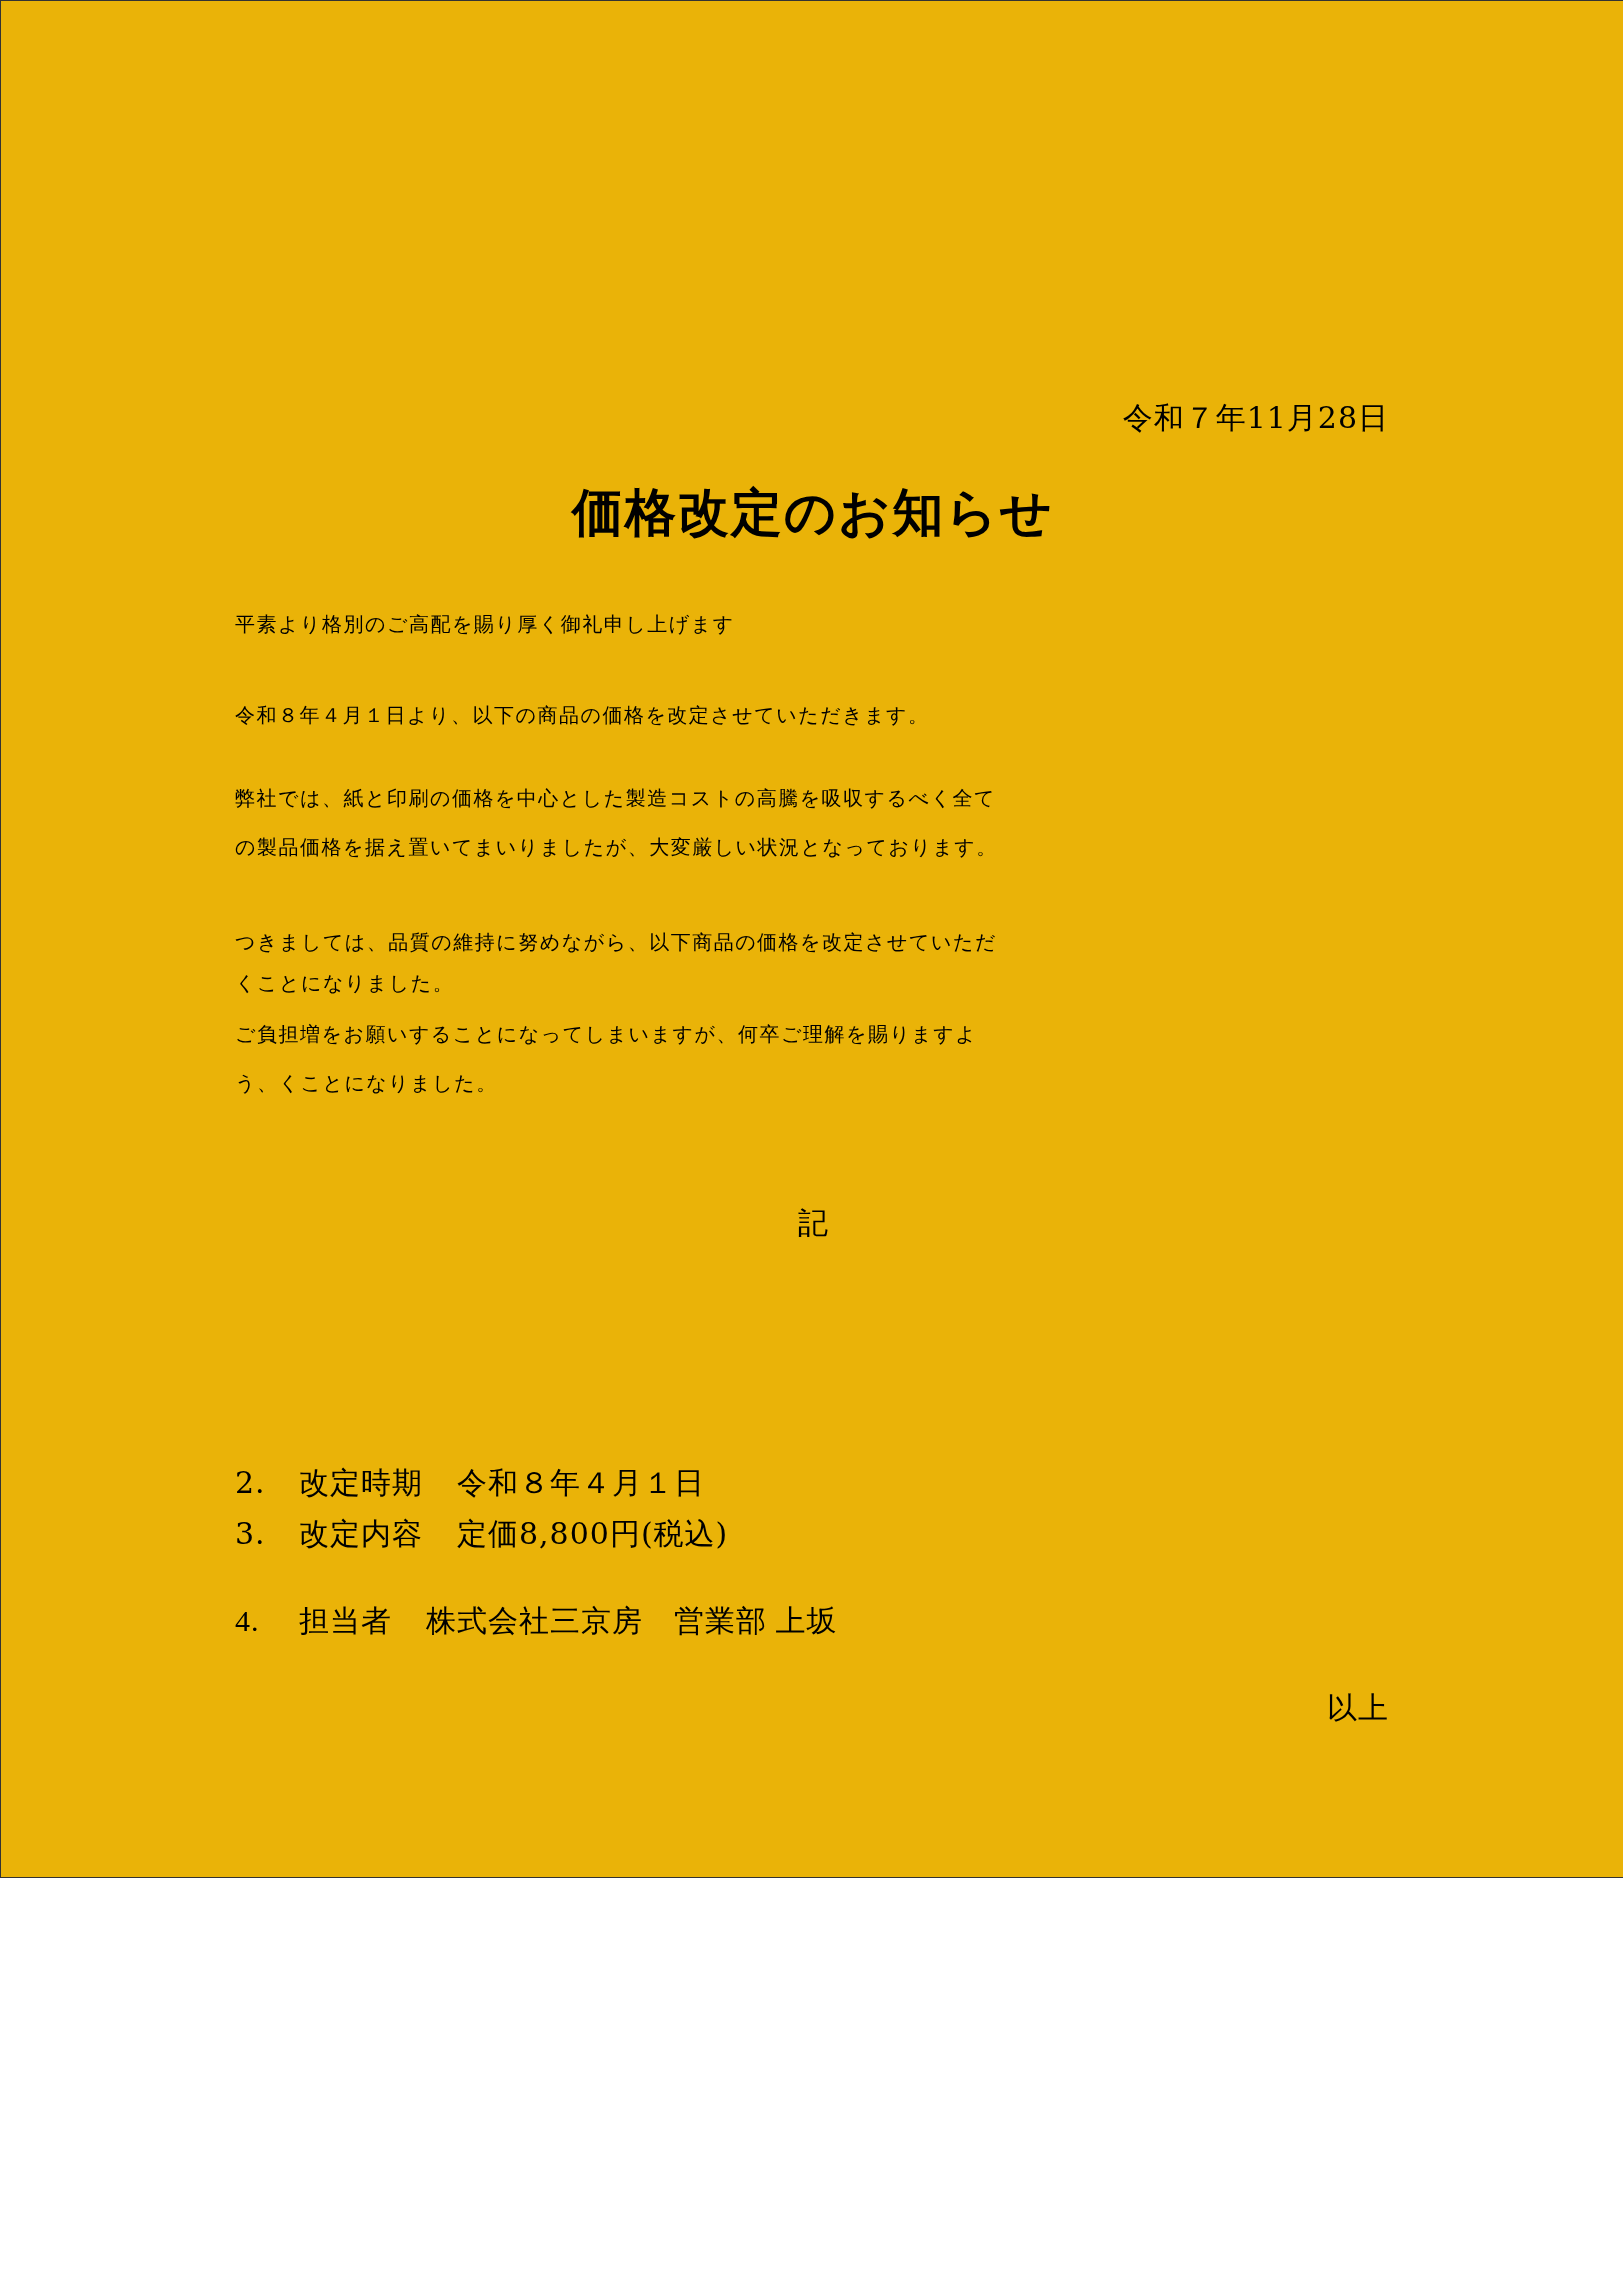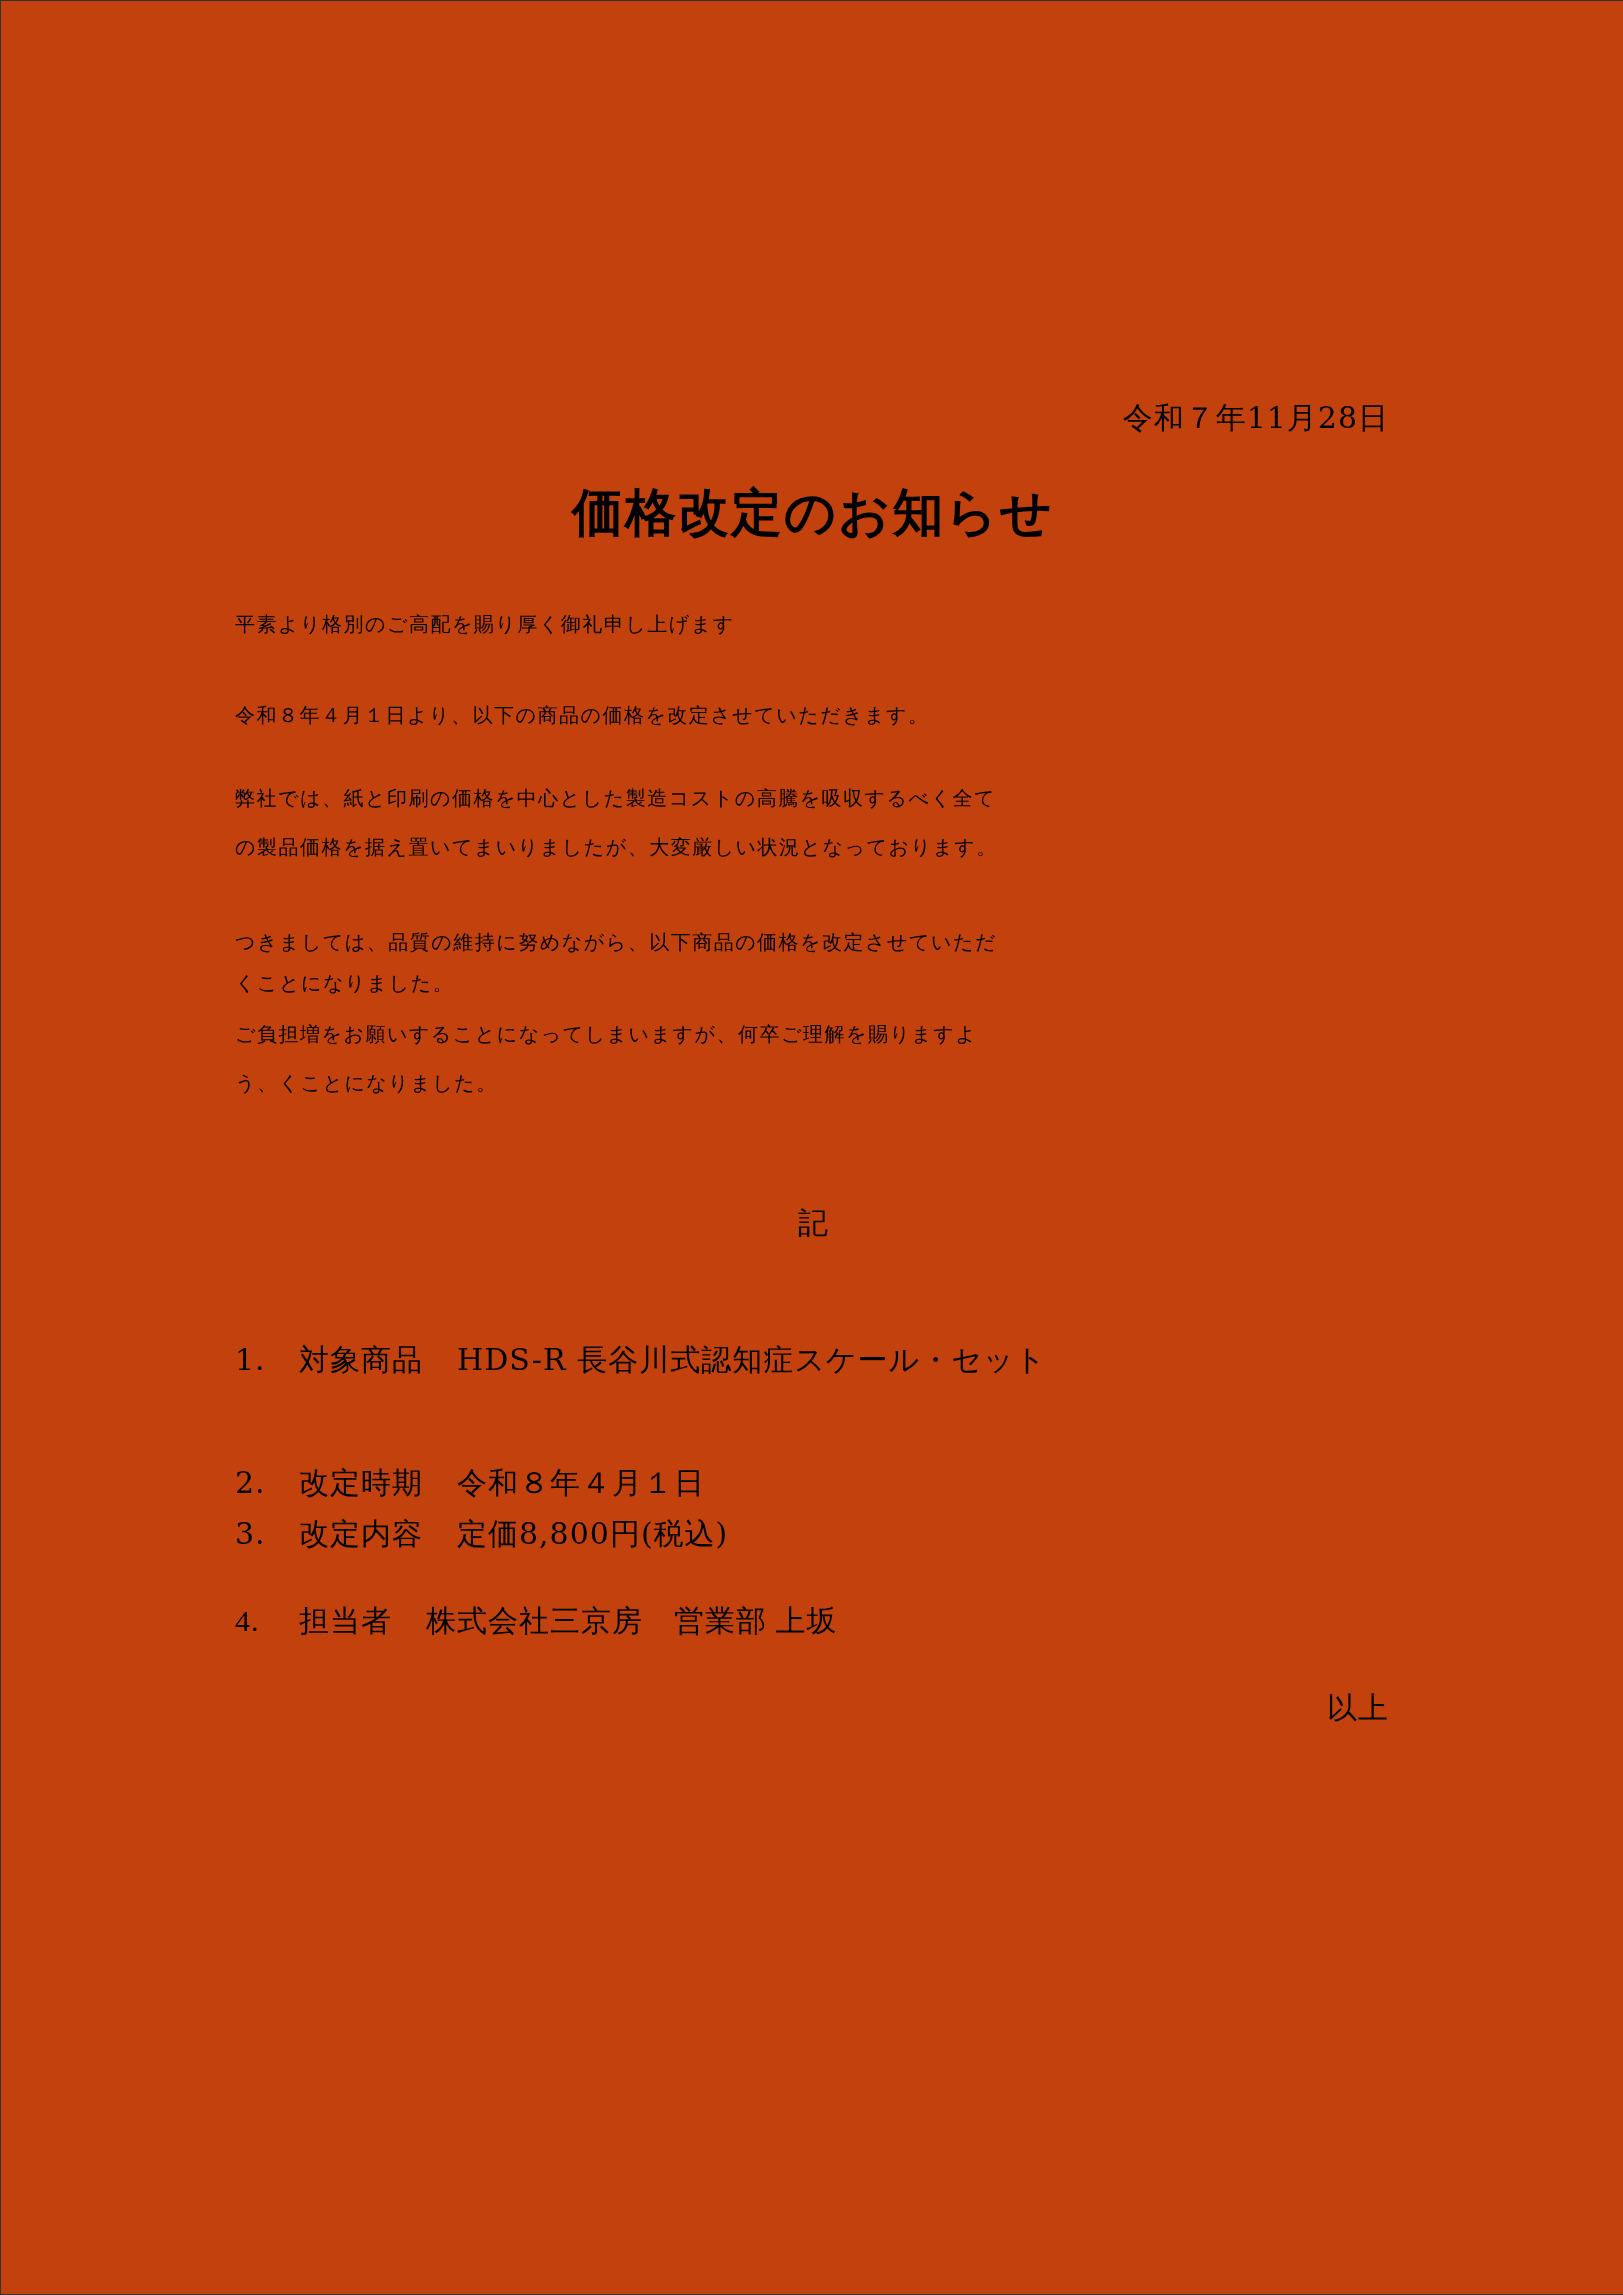--- a/index.html
+++ b/index.html
@@ -13,24 +13,24 @@
       position: relative;
       overflow: hidden;
       font-family: "DejaVu Serif", "Liberation Serif", serif;
       color: #000000;
     }
     .page {
       position: absolute;
       left: 0;
       top: 0;
       width: 1624px;
-      height: 2295px;
+      height: 1878px;
       box-sizing: border-box;
       border: 1.5px solid #333333;
-      background: #c2410c;
+      background: #eab308;
     }
     .abs {
       position: absolute;
       white-space: nowrap;
       line-height: 1;
     }
     .date {
       right: 234px;
       top: 402px;
       font-size: 30px;
@@ -105,23 +105,20 @@
   <div class="abs body-text p3a">弊社では、紙と印刷の価格を中心とした製造コストの高騰を吸収するべく全て</div>
   <div class="abs body-text p3b">の製品価格を据え置いてまいりましたが、大変厳しい状況となっております。</div>
 
   <div class="abs body-text p4a">つきましては、品質の維持に努めながら、以下商品の価格を改定させていただ</div>
   <div class="abs body-text p4b">くことになりました。</div>
   <div class="abs body-text p5a">ご負担増をお願いすることになってしまいますが、何卒ご理解を賜りますよ</div>
   <div class="abs body-text p5b">う、くことになりました。</div>
 
   <div class="abs ki">記</div>
 
-  <div class="abs item i1">
-    <span class="num">1.</span><span class="label">対象商品</span><span>HDS-R 長谷川式認知症スケール・セット</span>
-  </div>
 
   <div class="abs item i2">
     <span class="num">2.</span><span class="label">改定時期</span><span>令和８年４月１日</span>
   </div>
 
   <div class="abs item i3">
     <span class="num">3.</span><span class="label">改定内容</span><span>定価8,800円(税込)</span>
   </div>
 
   <div class="abs item i4">

